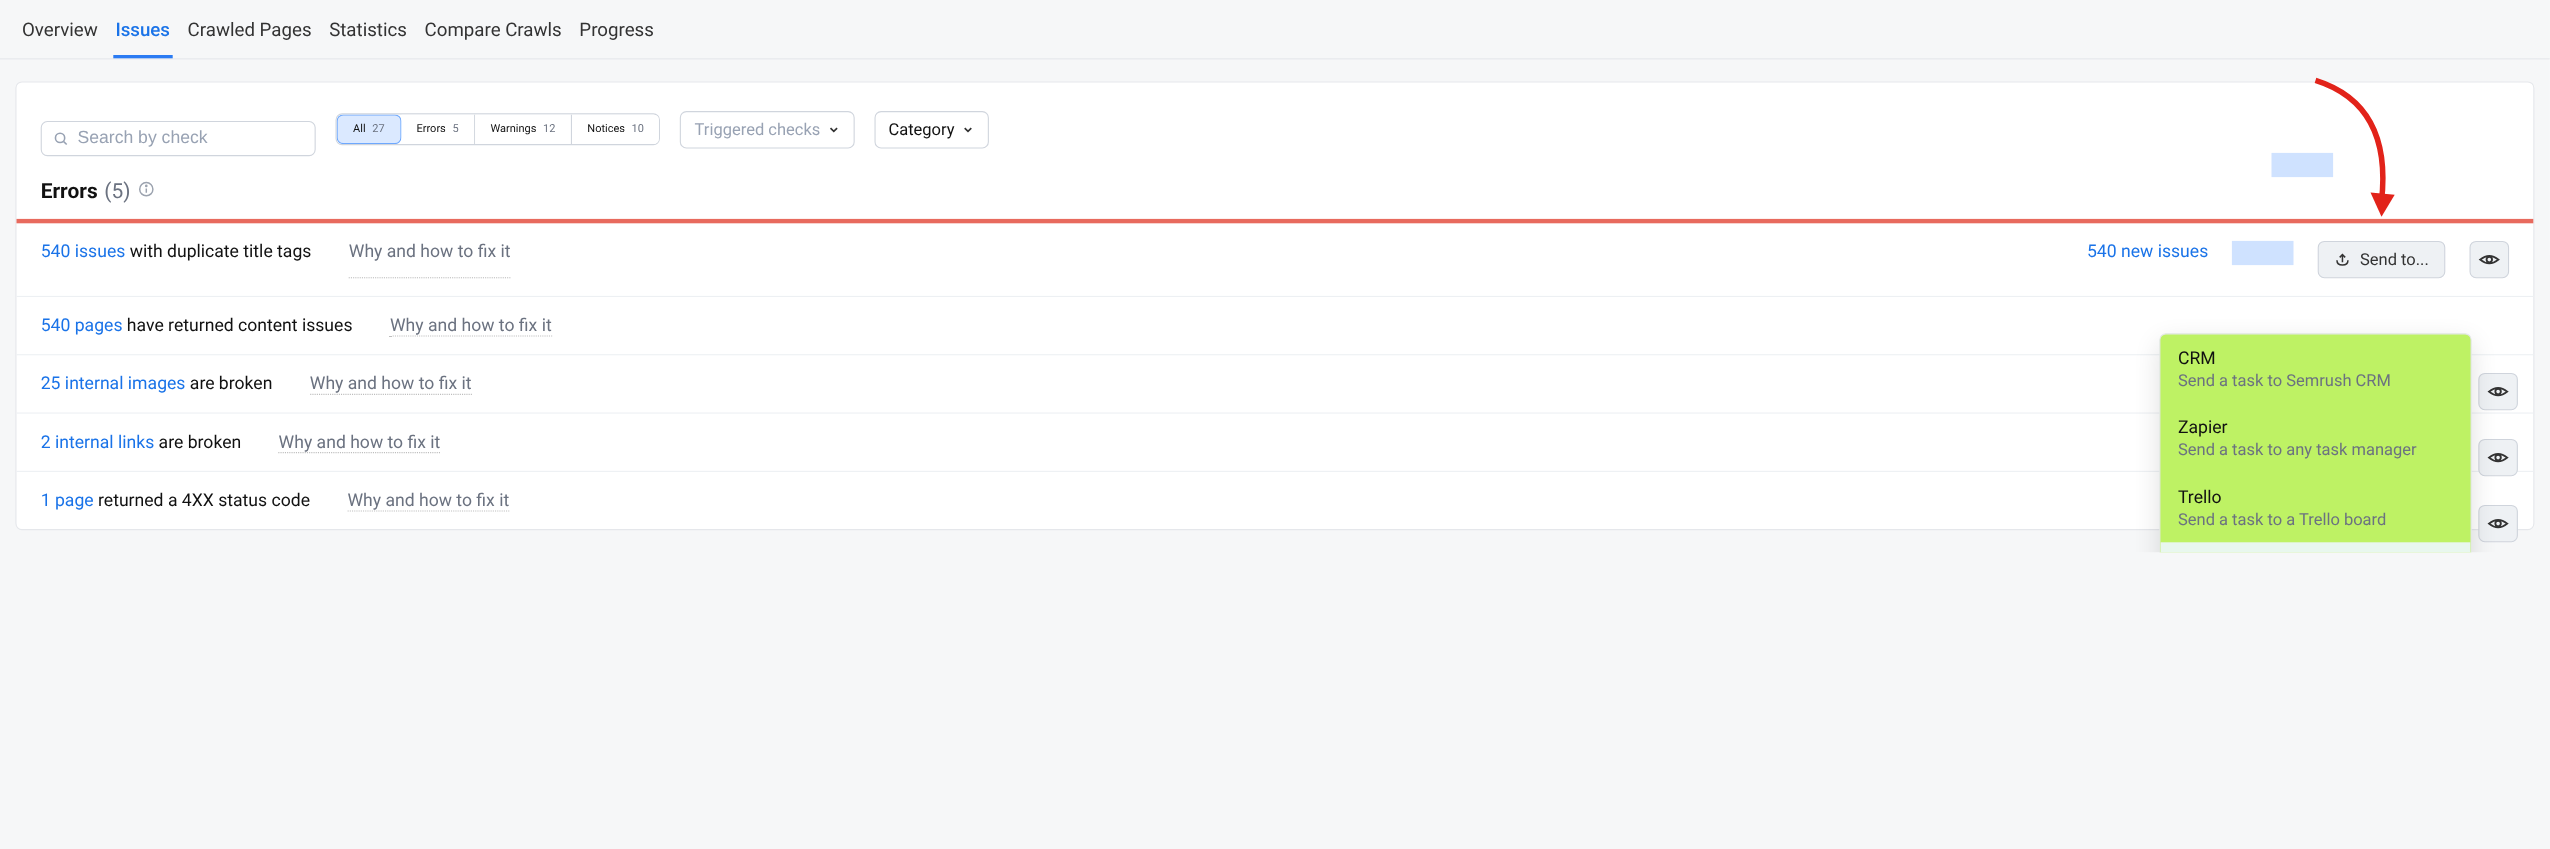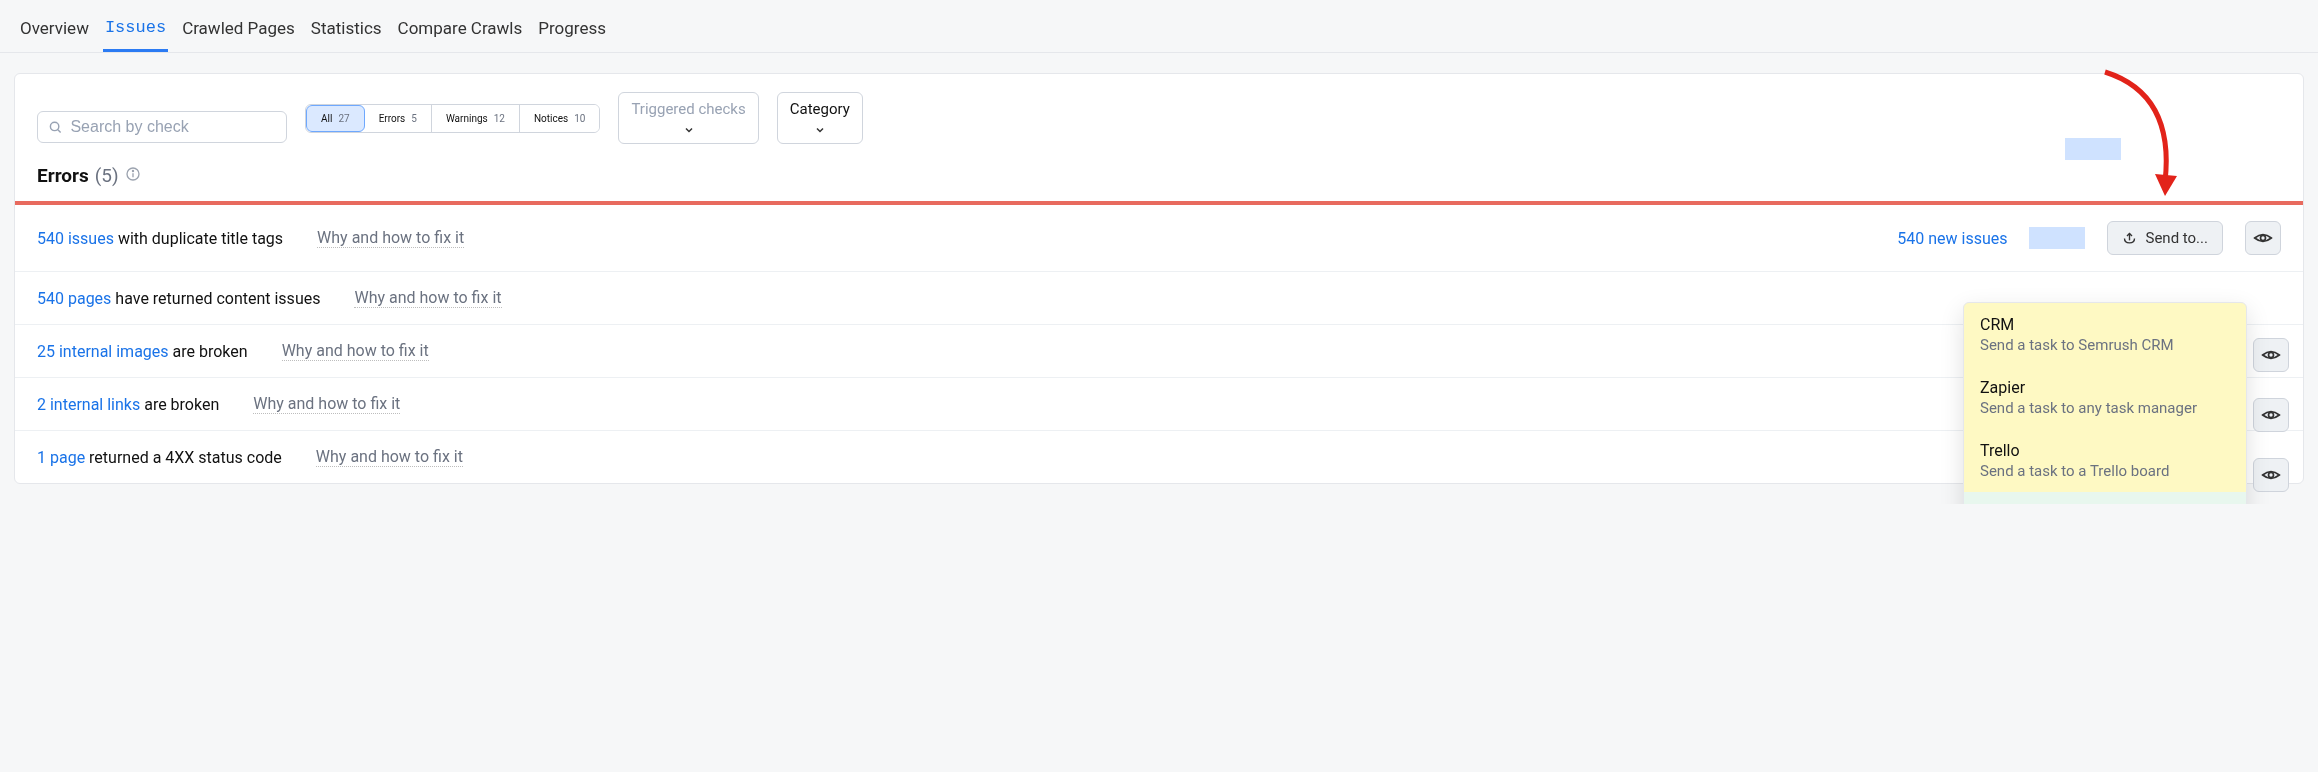--- a/index.html
+++ b/index.html
@@ -19,21 +19,20 @@
   .tab {
     padding: 6px 2px 12px 2px;
     color: #333;
     cursor: pointer;
     font-size: 17px;
   }
   .tab.active {
     color: #1a73e8;
     border-bottom: 3px solid #2b7bf3;
     font-weight: 500;
-    font-family: Liberation Mono, monospace;
   }
   .panel {
     margin: 20px 14px;
     background: #fff;
     border: 1px solid #e5e7eb;
     border-radius: 6px;
     position: relative;
   }
   .toolbar {
     display: flex;
@@ -79,21 +78,20 @@
   .dd {
     border: 1px solid #d0d5dd;
     border-radius: 6px;
     padding: 7px 12px;
     display: flex;
     align-items: center;
     gap: 6px;
     font-size: 15px;
     cursor: pointer;
     background: #fff;
-    flex-direction: column;
   }
   .dd.muted { color: #98a2b3; }
   .chev { display: inline-flex; }
   .section-title {
     padding: 8px 22px 14px 22px;
     display: flex;
     align-items: center;
     gap: 6px;
   }
   .section-title .bold { font-weight: 700; font-size: 19px; }
@@ -103,21 +101,20 @@
     position: absolute;
     right: 182px;
     top: 64px;
     width: 56px;
     height: 22px;
     background: #cfe2ff;
   }
   .red-bar { height: 4px; background: #e86a5e; width: 100%; }
   .row {
     display: flex;
-    align-items: center;
     padding: 16px 22px;
     border-bottom: 1px solid #edf0f3;
     gap: 22px;
     position: relative;
   }
   .row:last-child { border-bottom: none; }
   .row .link { color: #1a73e8; cursor: pointer; }
   .row .txt { color: #111; }
   .row .fix { color: #6b7280; border-bottom: 1px dotted #bdbdbd; cursor: pointer; margin-left: 12px; }
   .row .spacer { flex: 1; }
@@ -145,21 +142,21 @@
     display: inline-flex;
     align-items: center;
     justify-content: center;
     cursor: pointer;
   }
   .dropdown {
     position: absolute;
     right: 56px;
     top: 228px;
     width: 284px;
-    background: #fef9c3;
+    background: #bef264;
     border: 1px solid #e5e7eb;
     border-radius: 6px;
     box-shadow: 0 8px 24px rgba(0,0,0,0.12);
     z-index: 20;
     overflow: hidden;
   }
   .dd-item { padding: 12px 16px; cursor: pointer; }
   .dd-item .t { font-size: 16px; color: #111; }
   .dd-item .s { font-size: 15px; color: #6b7280; margin-top: 2px; }
   .dd-footer {

